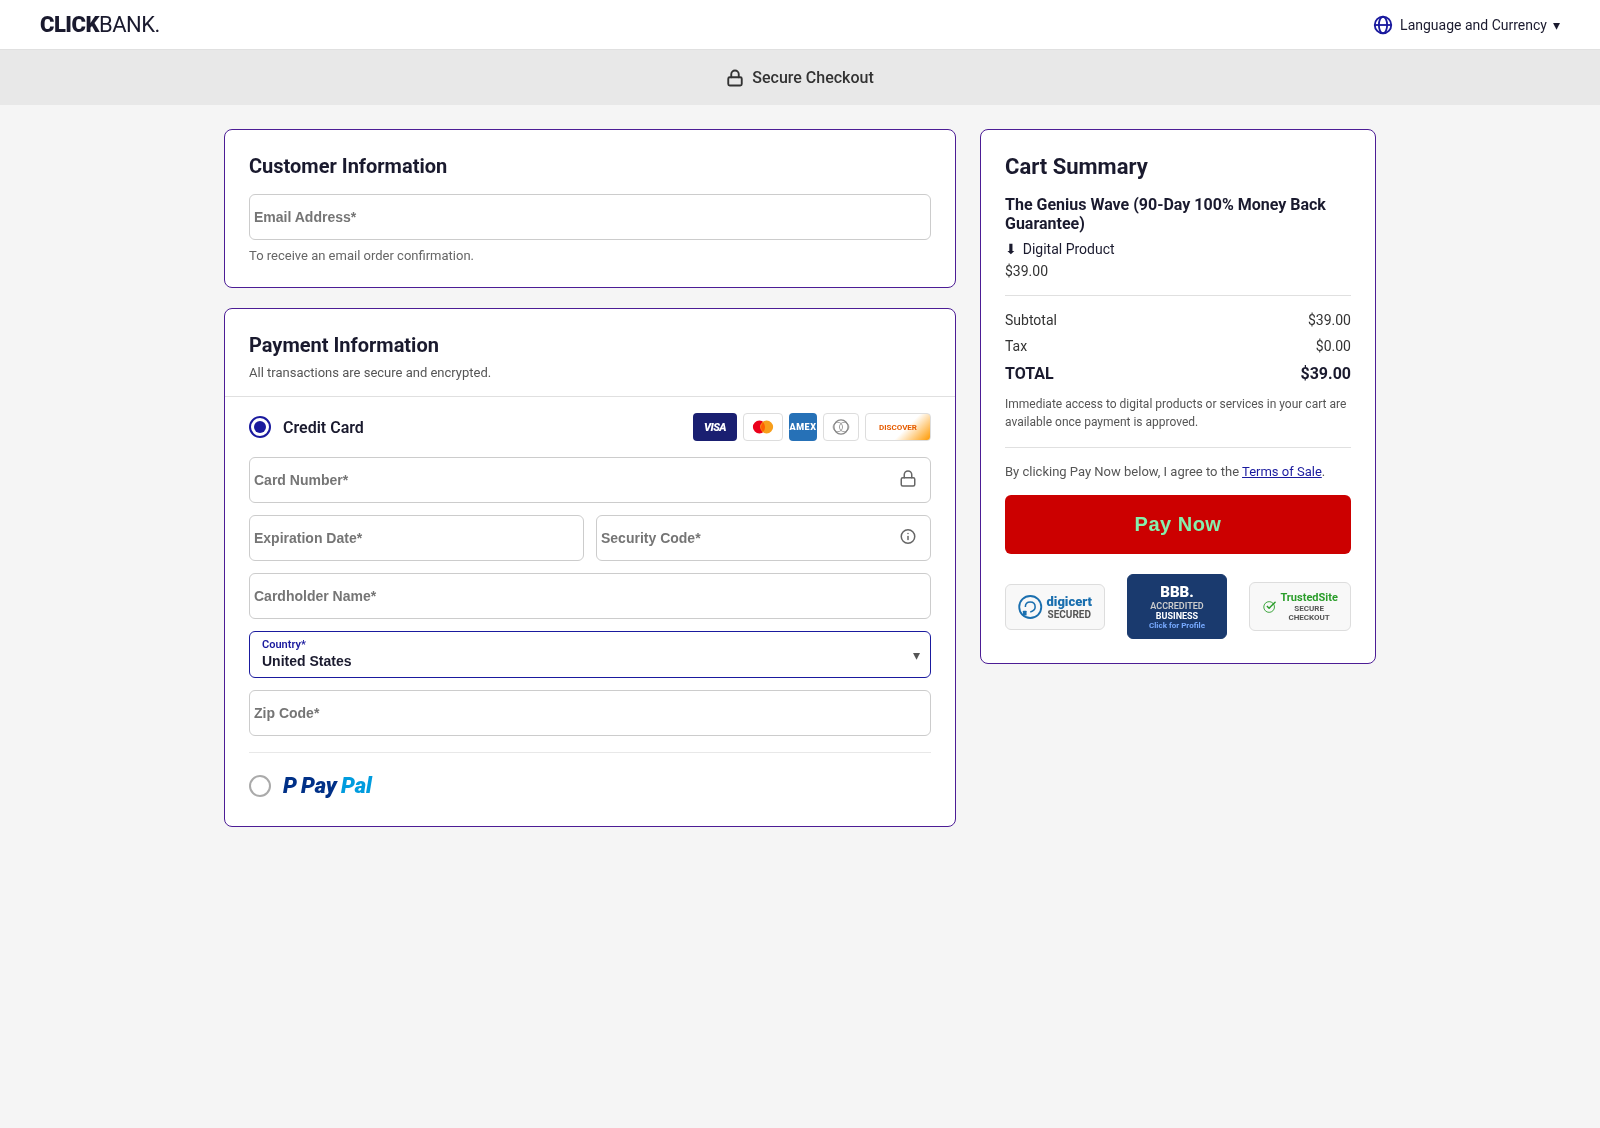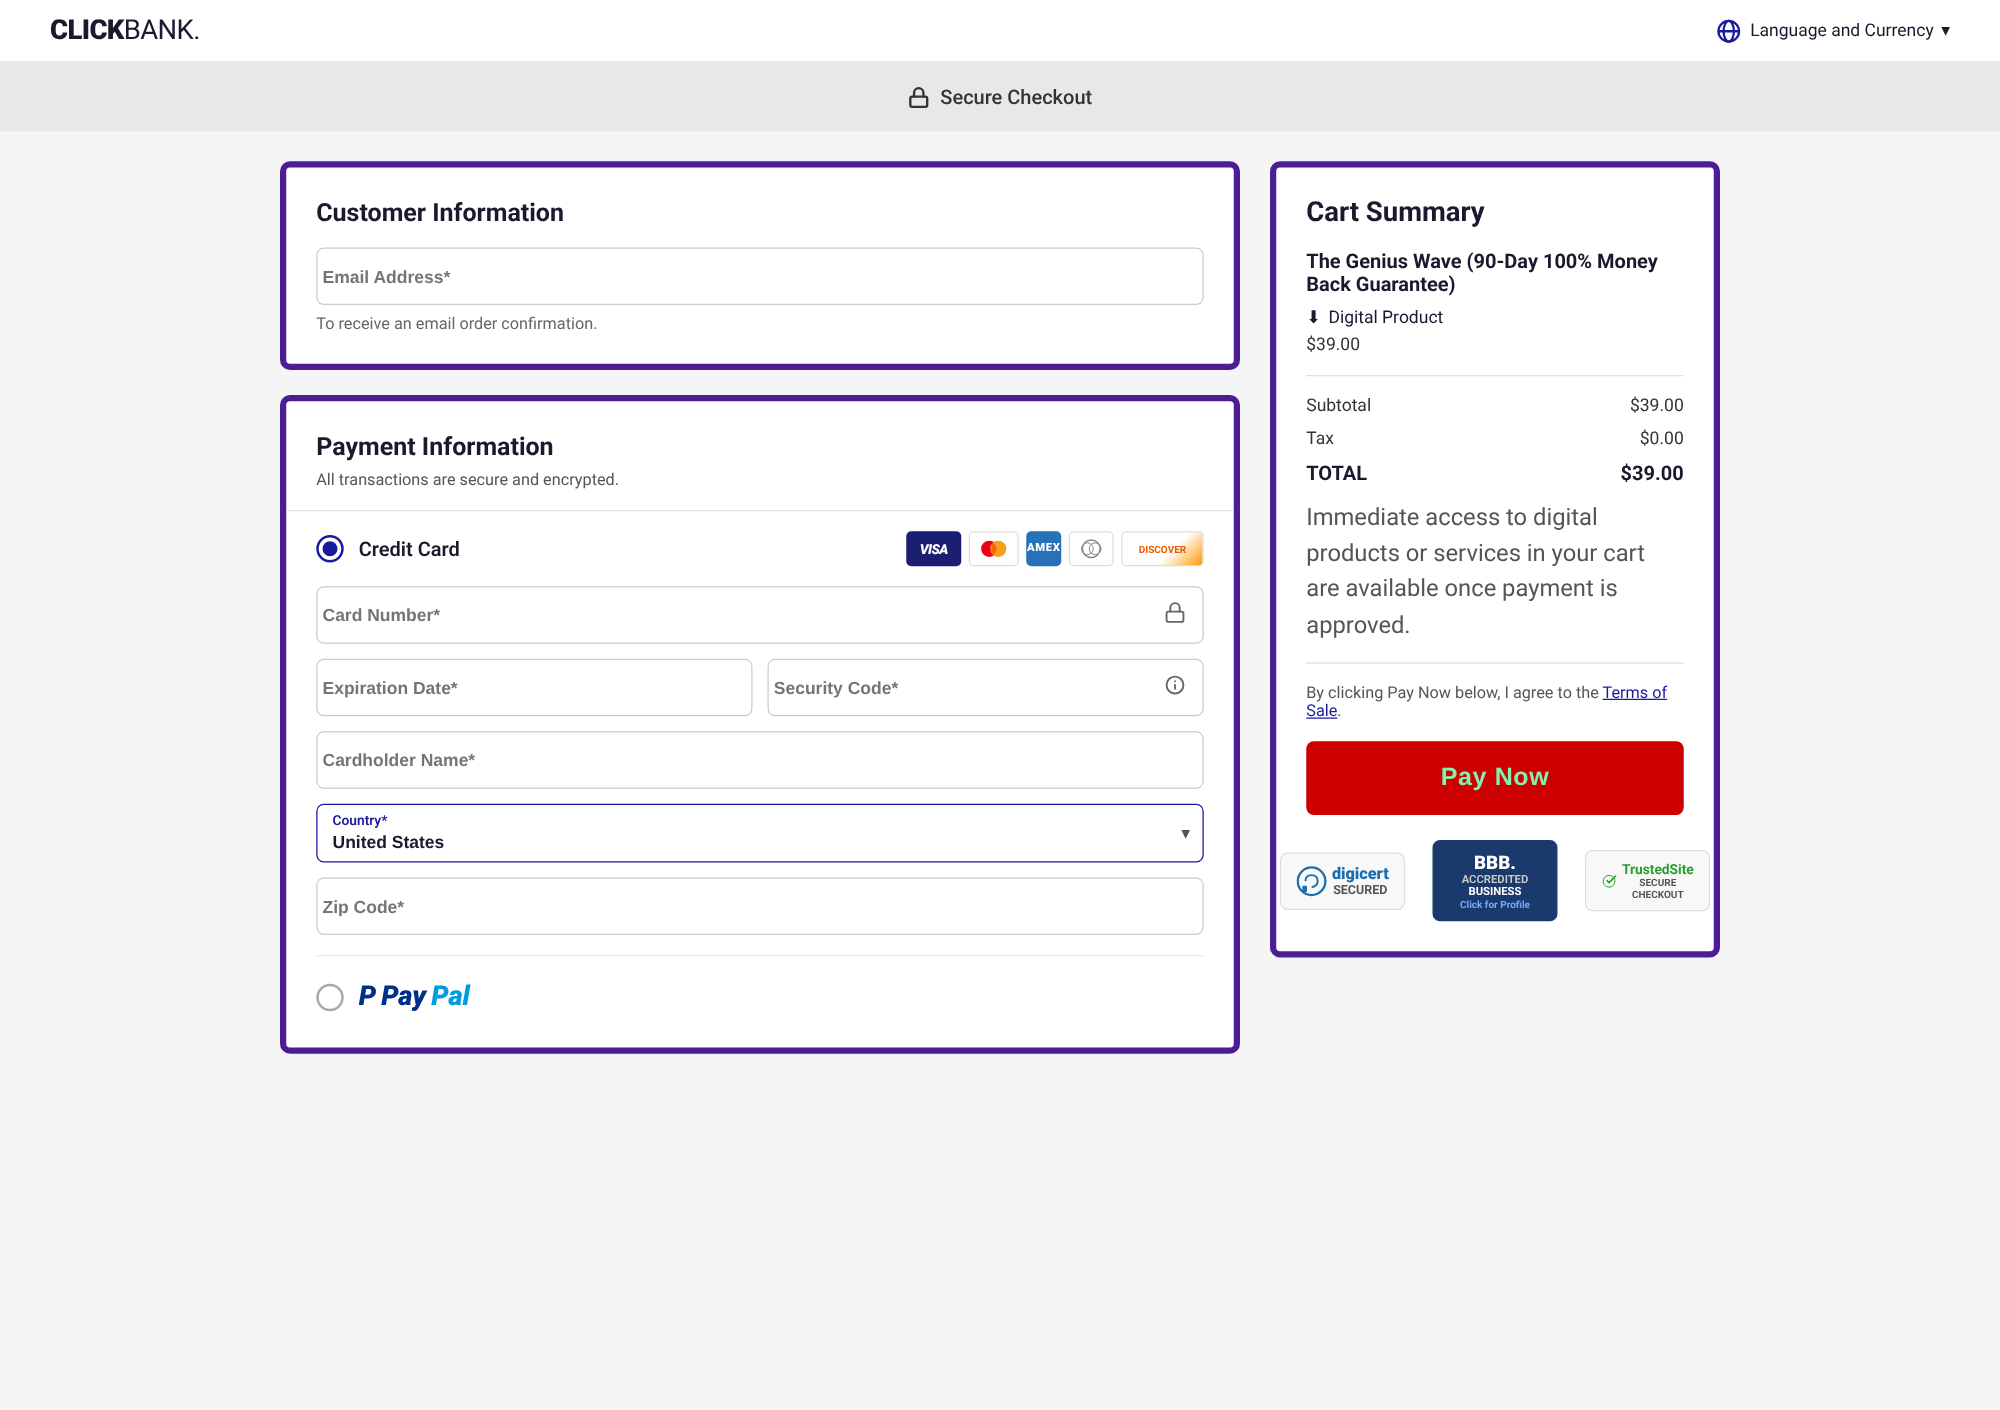--- a/index.html
+++ b/index.html
@@ -67,28 +67,28 @@
     
     .left-column {
       flex: 1;
       display: flex;
       flex-direction: column;
       gap: 20px;
     }
 
     
     .right-column {
-      width: 360px;
+      width: 396px;
       flex-shrink: 0;
     }
 
     
     .card {
       background: #fff;
-      border: 5px solid #4c1d95;
+      border: 1px solid #4c1d95;
       border-radius: 8px;
       padding: 24px;
     }
 
     .card-title {
       font-size: 20px;
       font-weight: 700;
       color: #1a1a2e;
       margin-bottom: 16px;
     }
@@ -300,21 +300,21 @@
     }
     .cart-total {
       display: flex;
       justify-content: space-between;
       font-weight: 700;
       font-size: 16px;
       color: #1a1a2e;
       margin-top: 8px;
     }
     .cart-note {
-      font-size: 19px;
+      font-size: 12px;
       color: #555;
       margin-top: 12px;
       line-height: 1.5;
     }
     .terms-text {
       font-size: 13px;
       color: #555;
       margin-top: 16px;
     }
     .terms-link {

